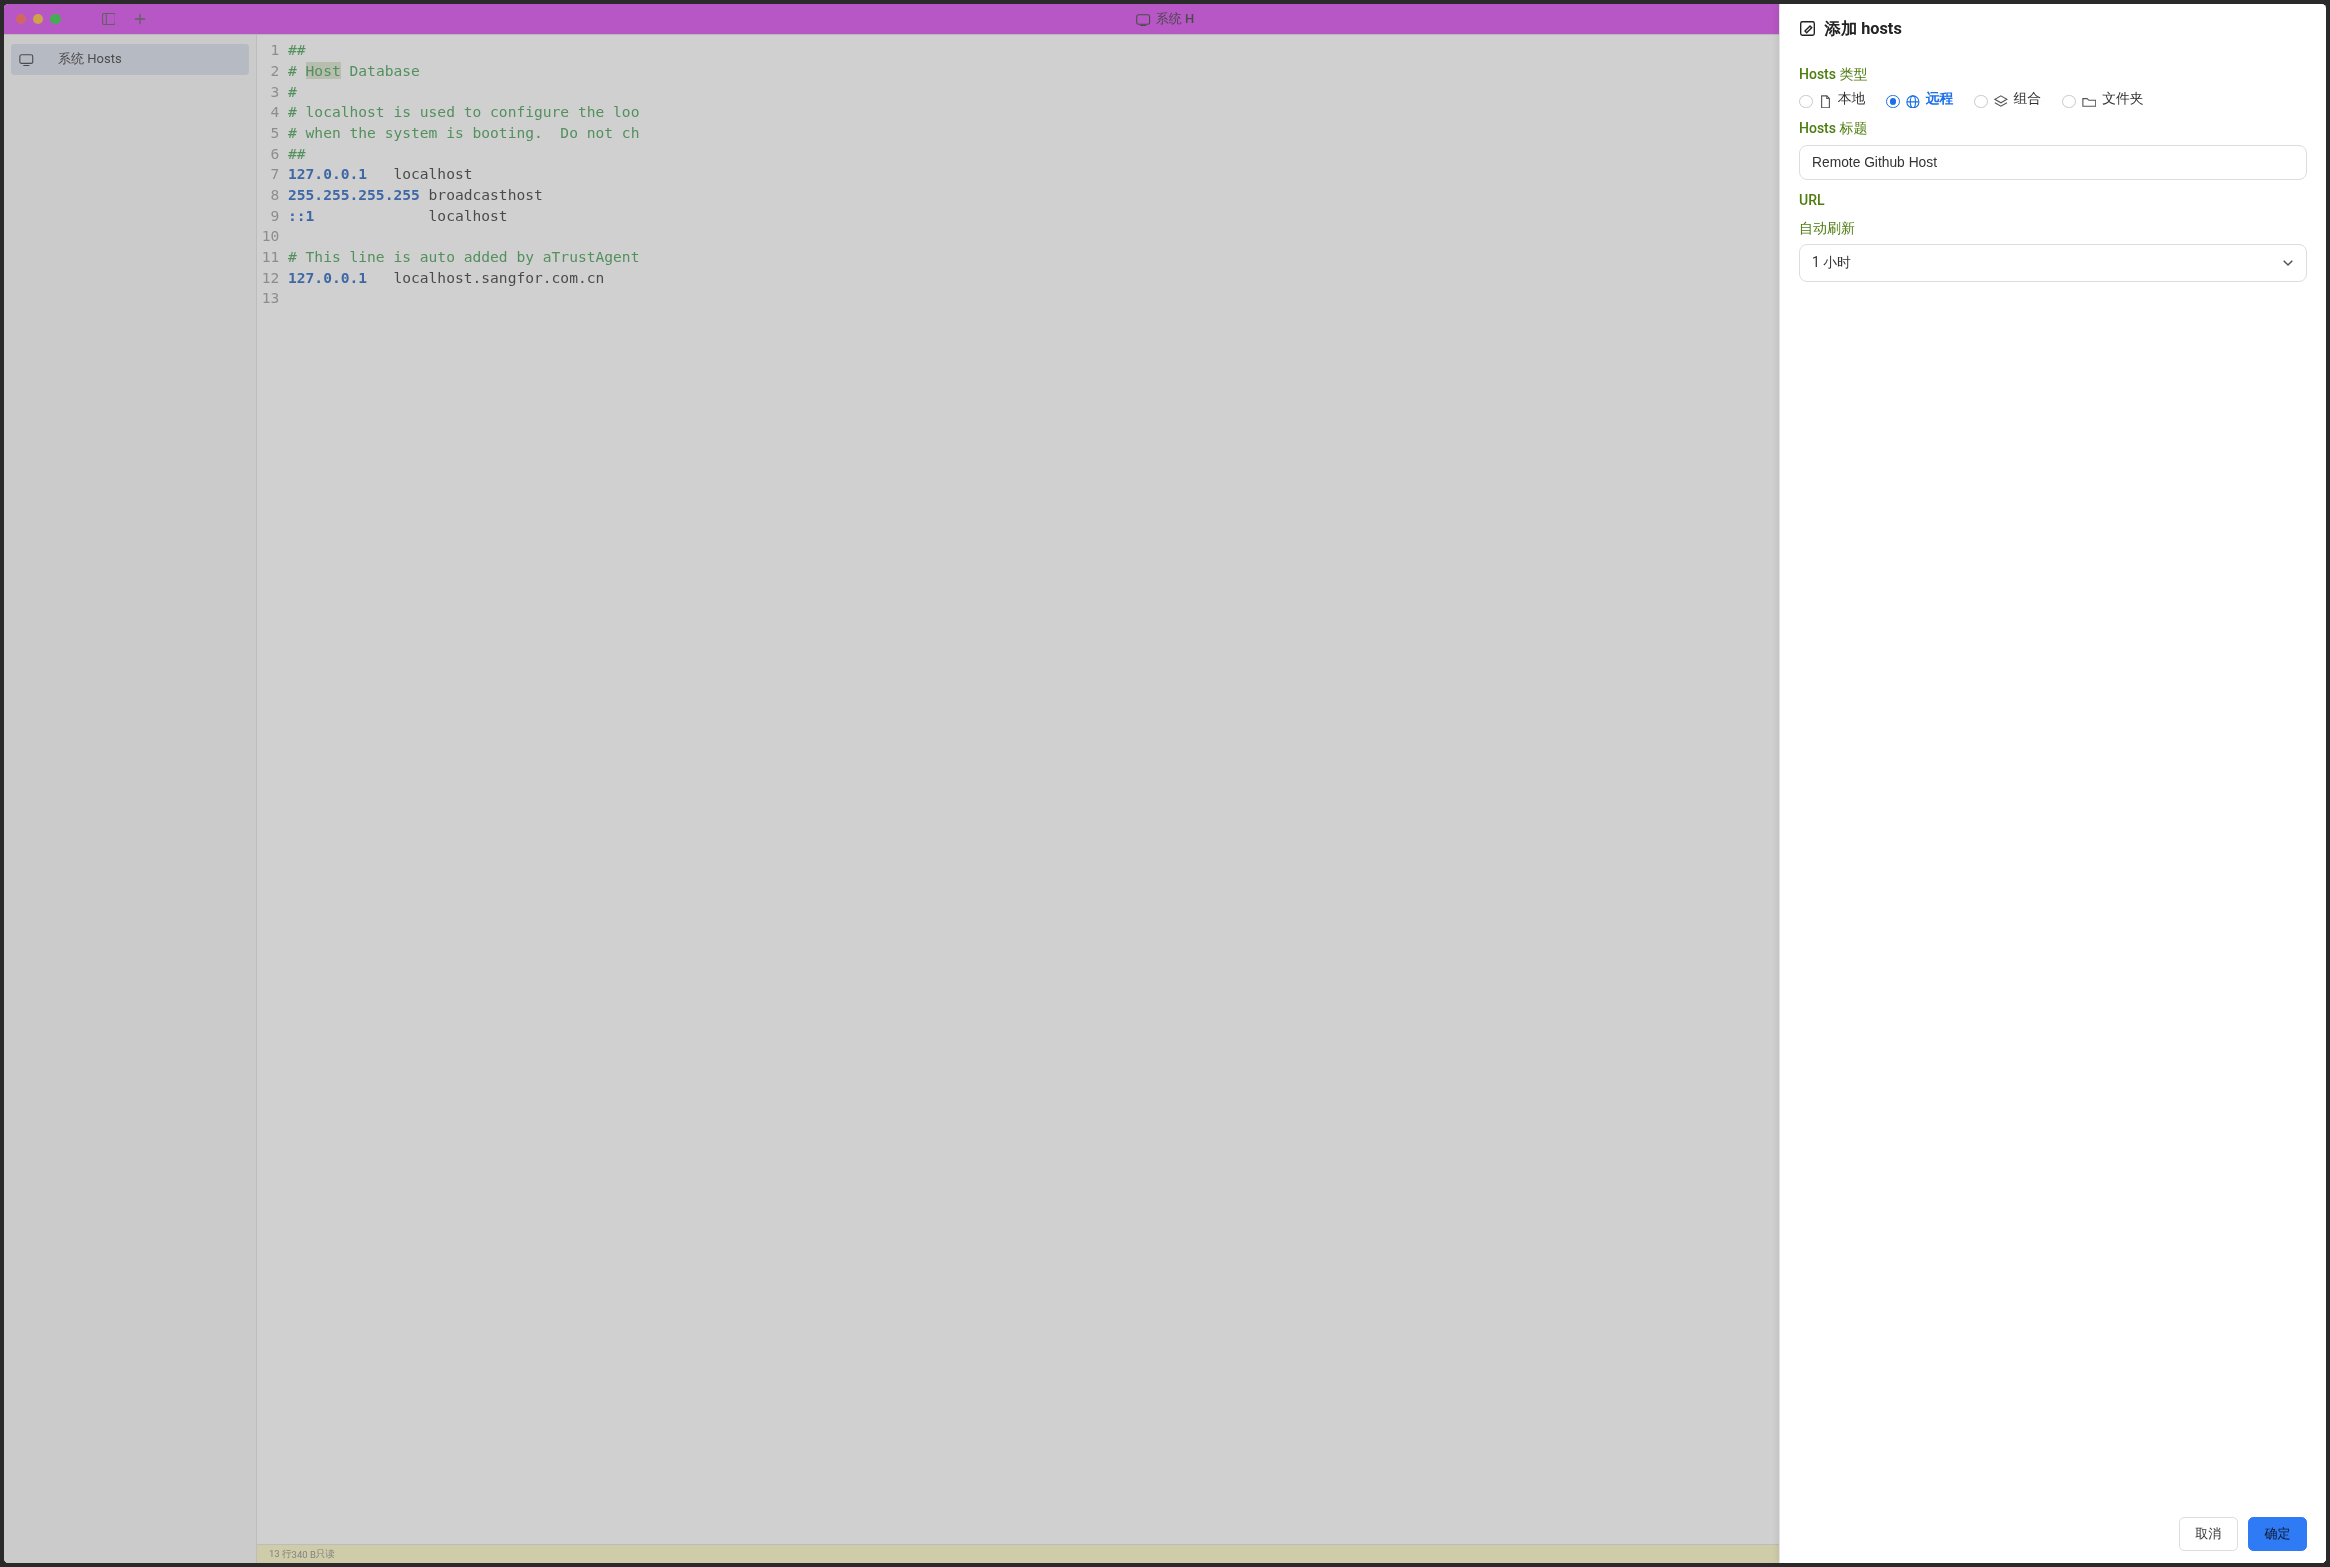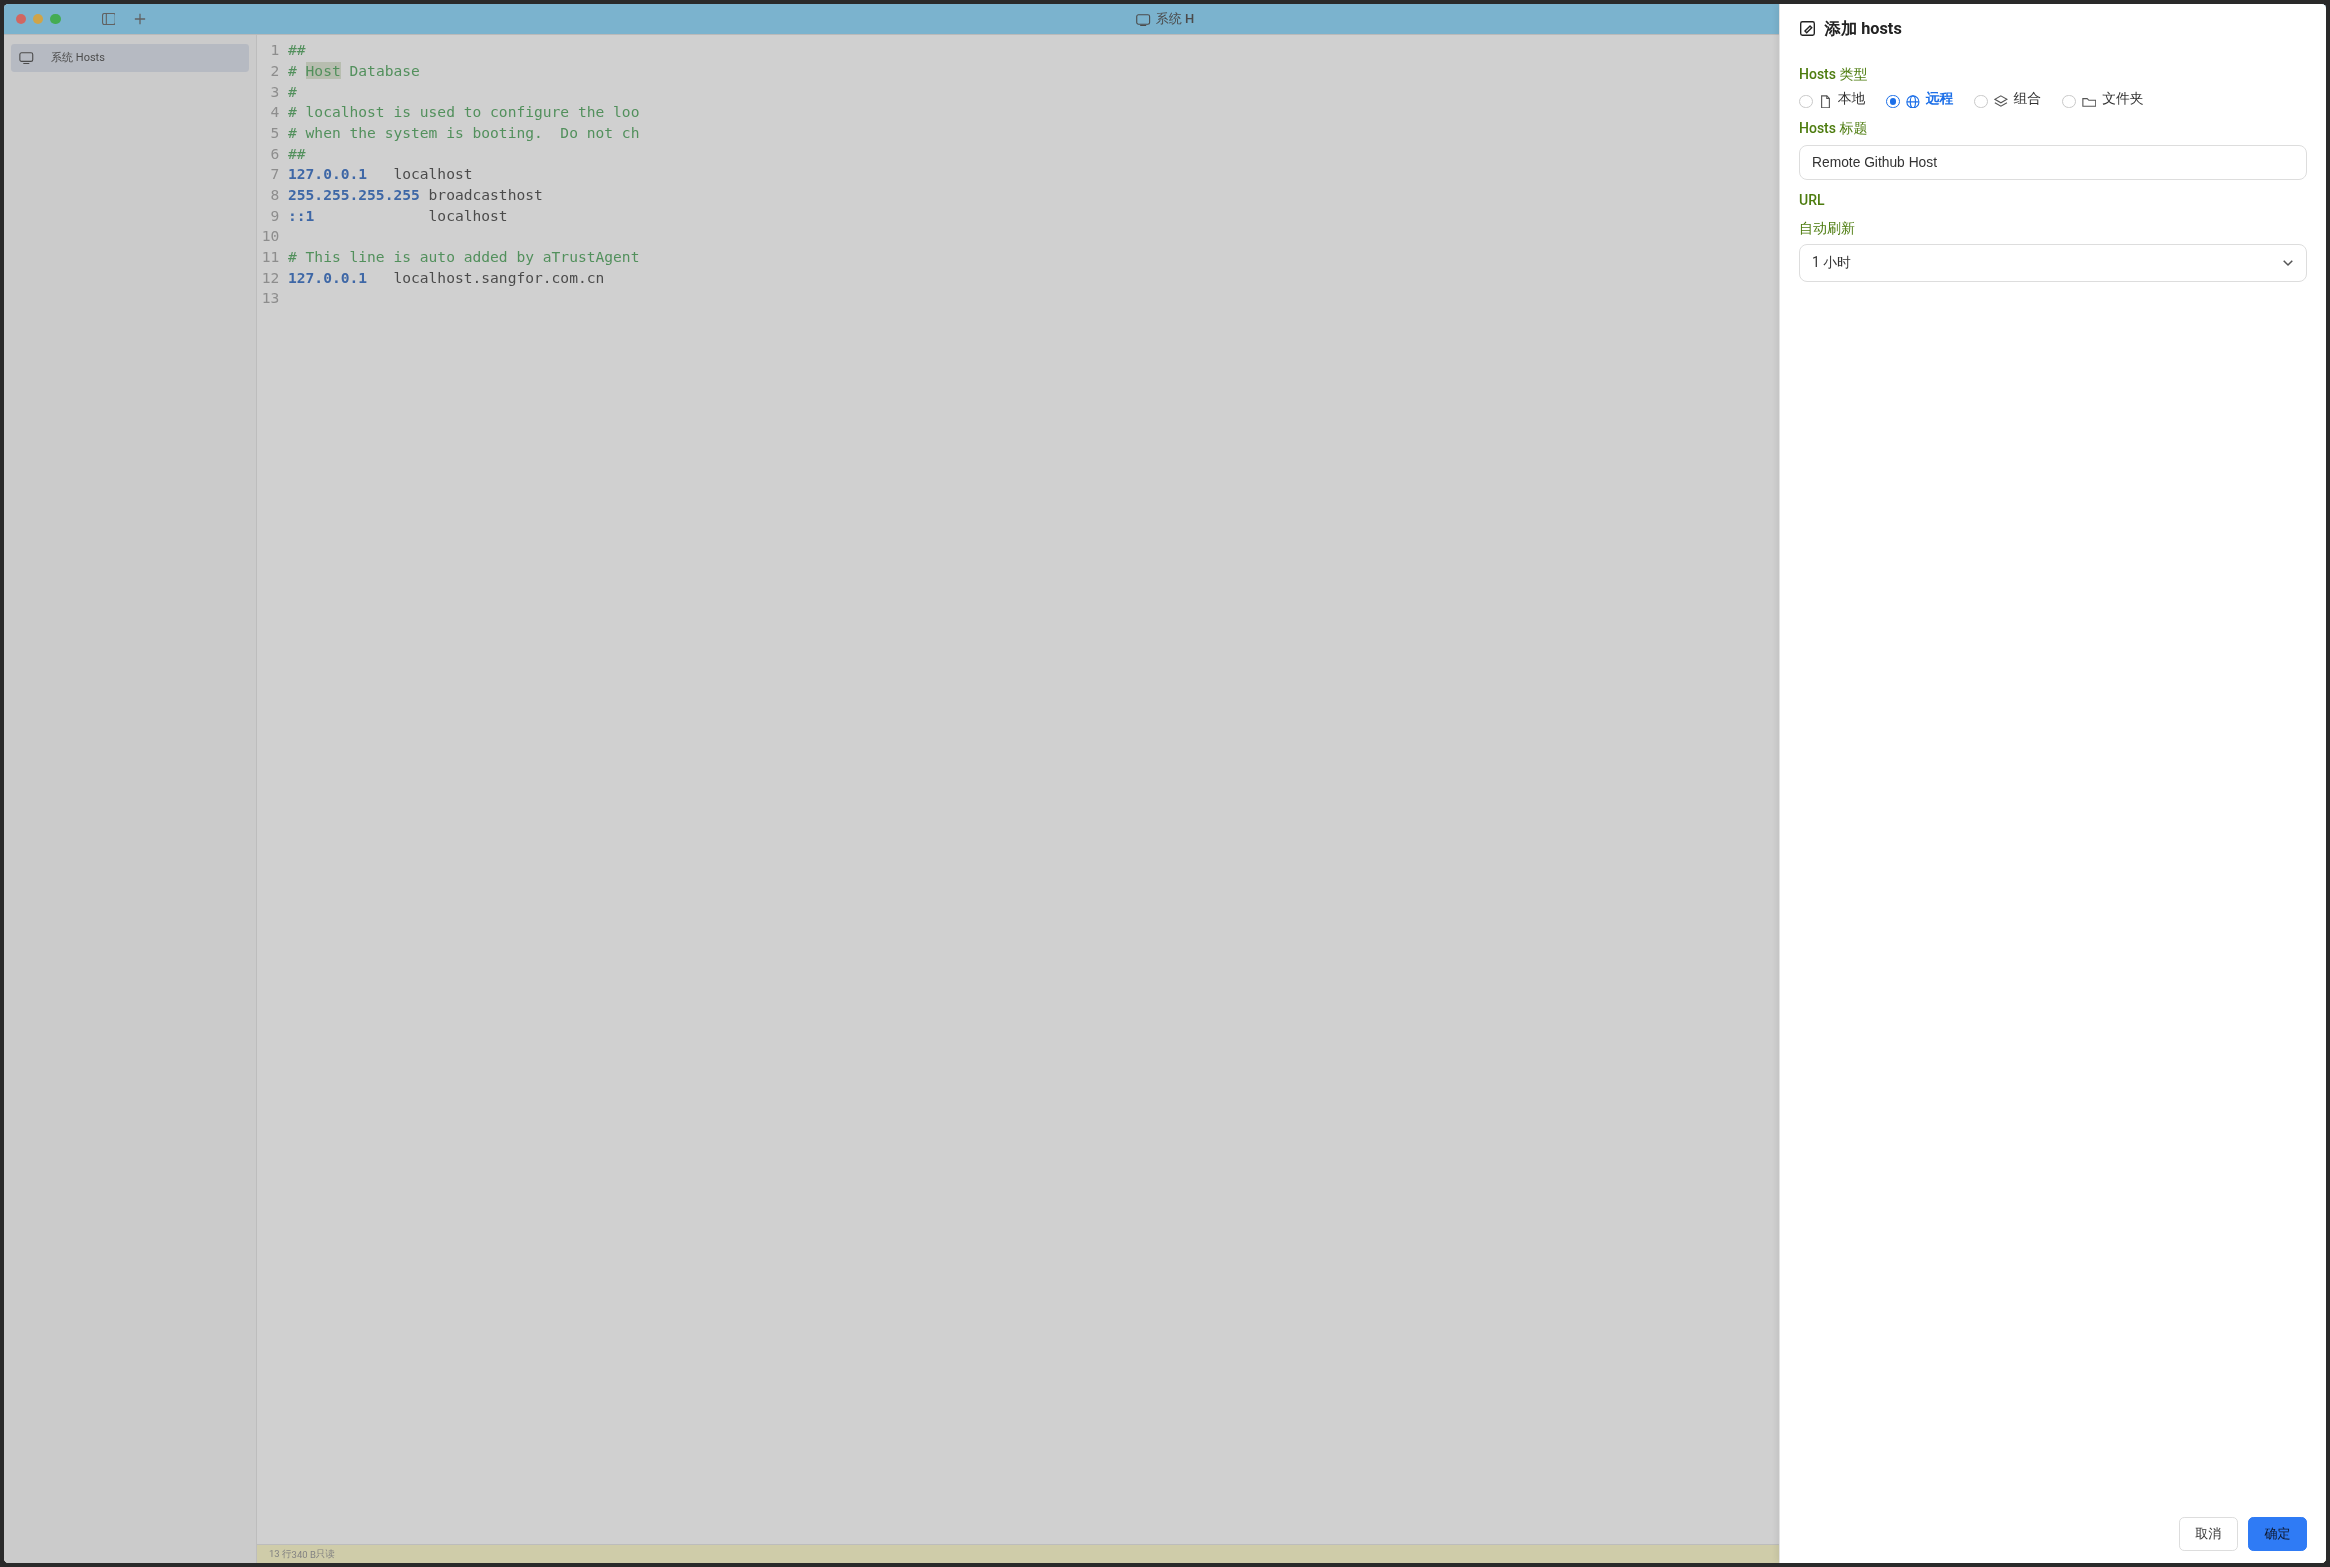--- a/index.html
+++ b/index.html
@@ -21,21 +21,21 @@
   position: relative;
   width: 100%;
   height: 100%;
   background: #f7f7f7;
   display: flex;
   flex-direction: column;
 }
 
 .titlebar {
   height: 31px;
-  background: #7dd3fc;
+  background: #d946ef;
   border-bottom: 0.9px solid #ddd;
   display: flex;
   align-items: center;
   padding: 0 12px;
   position: relative;
 }
 .traffic {
   display: flex;
   gap: 6.9px;
 }
@@ -61,27 +61,27 @@
 }
 .sidebar {
   width: 253px;
   background: #f7f7f7;
   padding: 8.6px 6.9px;
   border-right:0.9px solid #e2e2e2;
 }
 .sidebar-item {
   display:flex;
   align-items:center;
-  gap:17px;
+  gap:24px;
   padding:6.9px 8.6px;
   border-radius:3.4px;
   background:#d8deea;
   cursor:pointer;
   color:#333;
-  font-size:11px;
+  font-size:13px;
 }
 .editor-col {
   flex:1;
   display:flex;
   flex-direction:column;
   background:#fff;
 }
 .editor {
   flex:1;
   display:flex;

